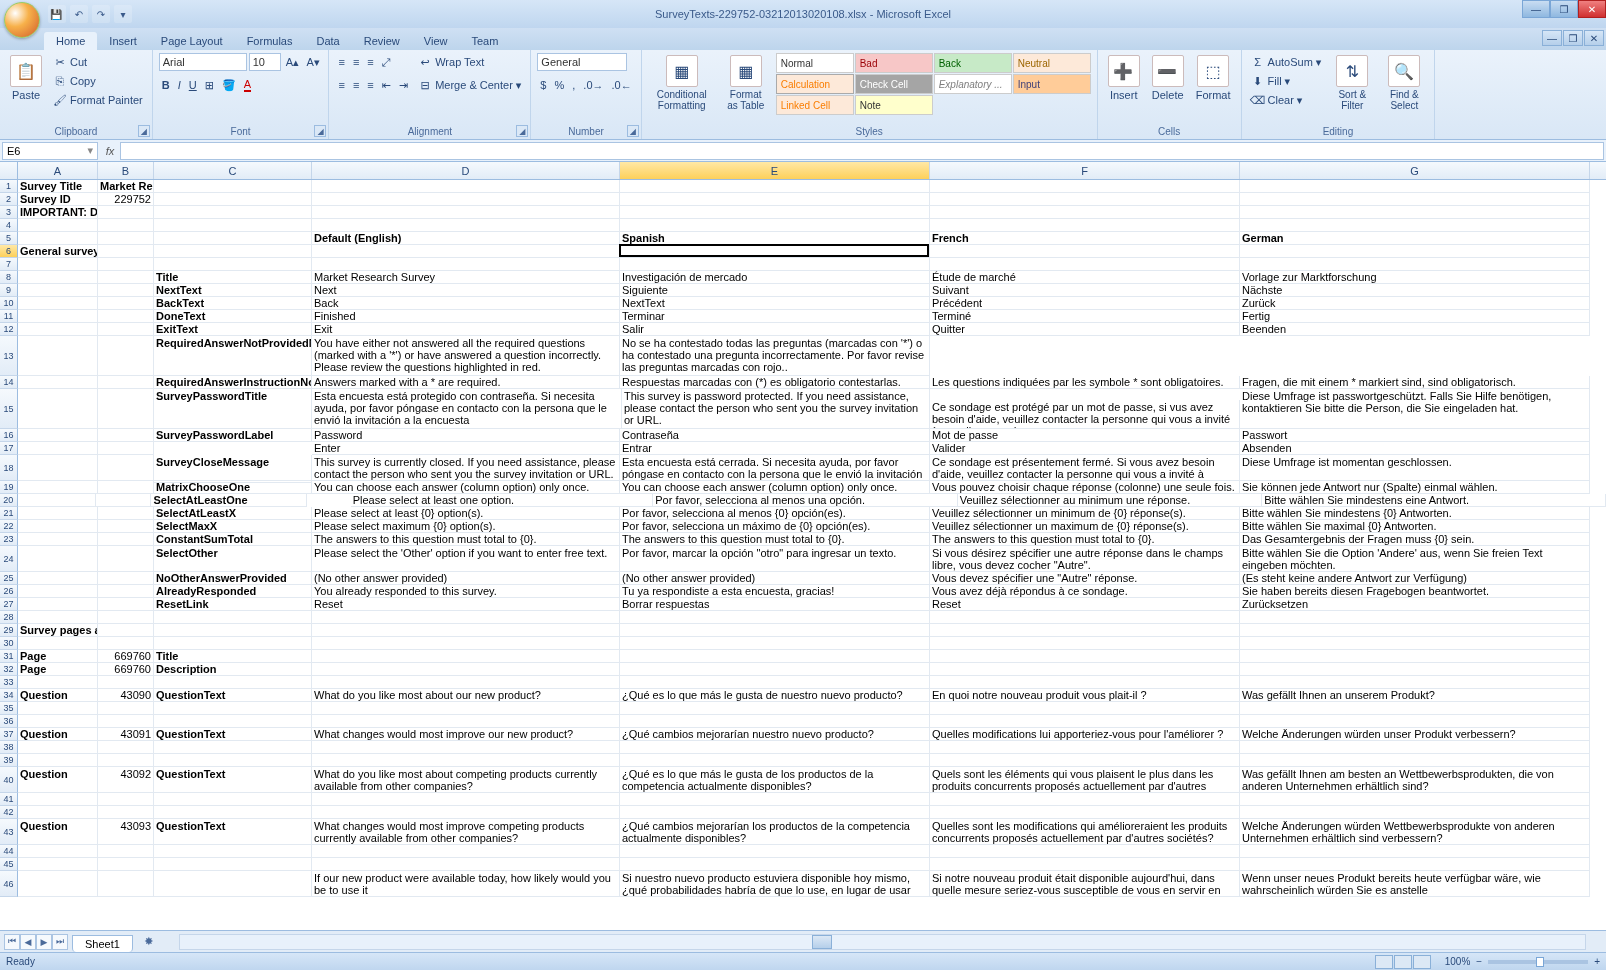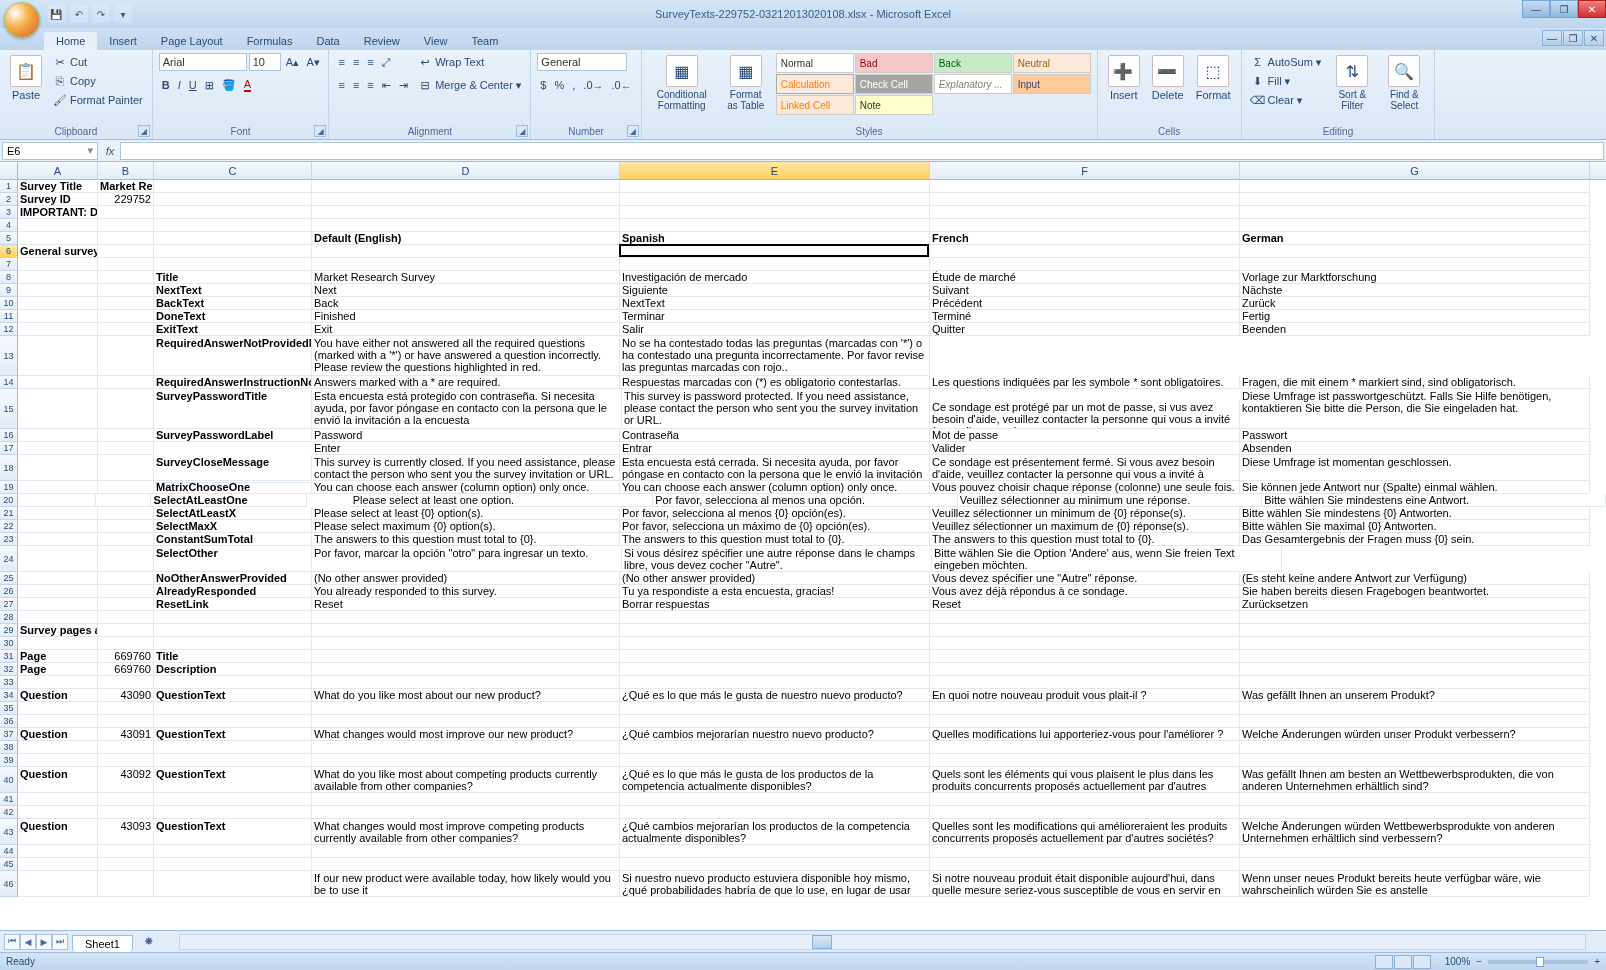--- a/index.html
+++ b/index.html
@@ -547,20 +547,21 @@
         <div class="cell cD" style="width: 308px;">The answers to this question must total to {0}.</div>
         <div class="cell cE" style="width: 310px;">The answers to this question must total to {0}.</div>
         <div class="cell cF" style="width: 310px;">The answers to this question must total to {0}.</div>
         <div class="cell cG" style="width: 350px;">Das Gesamtergebnis der Fragen muss {0} sein.</div>
       </div>
       <div class="row tall-2">
         <div class="rowh">24</div>
         <div class="cell cA wrap" style="width: 80px;"></div>
         <div class="cell cB wrap" style="width: 56px;"></div>
         <div class="cell cC wrap bold" style="width: 158px;">SelectOther</div>
+        <div class="cell cD wrap" style="width: 308px;">Please select the 'Other' option if you want to enter free text.</div>
         <div class="cell cE wrap" style="width: 310px;">Por favor, marcar la opción "otro" para ingresar un texto.</div>
         <div class="cell cF wrap" style="width: 310px;">Si vous désirez spécifier une autre réponse dans le champs libre, vous devez cocher "Autre".</div>
         <div class="cell cG wrap" style="width: 350px;">Bitte wählen Sie die Option 'Andere' aus, wenn Sie freien Text eingeben möchten.</div>
       </div>
       <div class="row">
         <div class="rowh">25</div>
         <div class="cell cA" style="width: 80px;"></div>
         <div class="cell cB" style="width: 56px;"></div>
         <div class="cell cC bold" style="width: 158px;">NoOtherAnswerProvided</div>
         <div class="cell cD" style="width: 308px;">(No other answer provided)</div>

